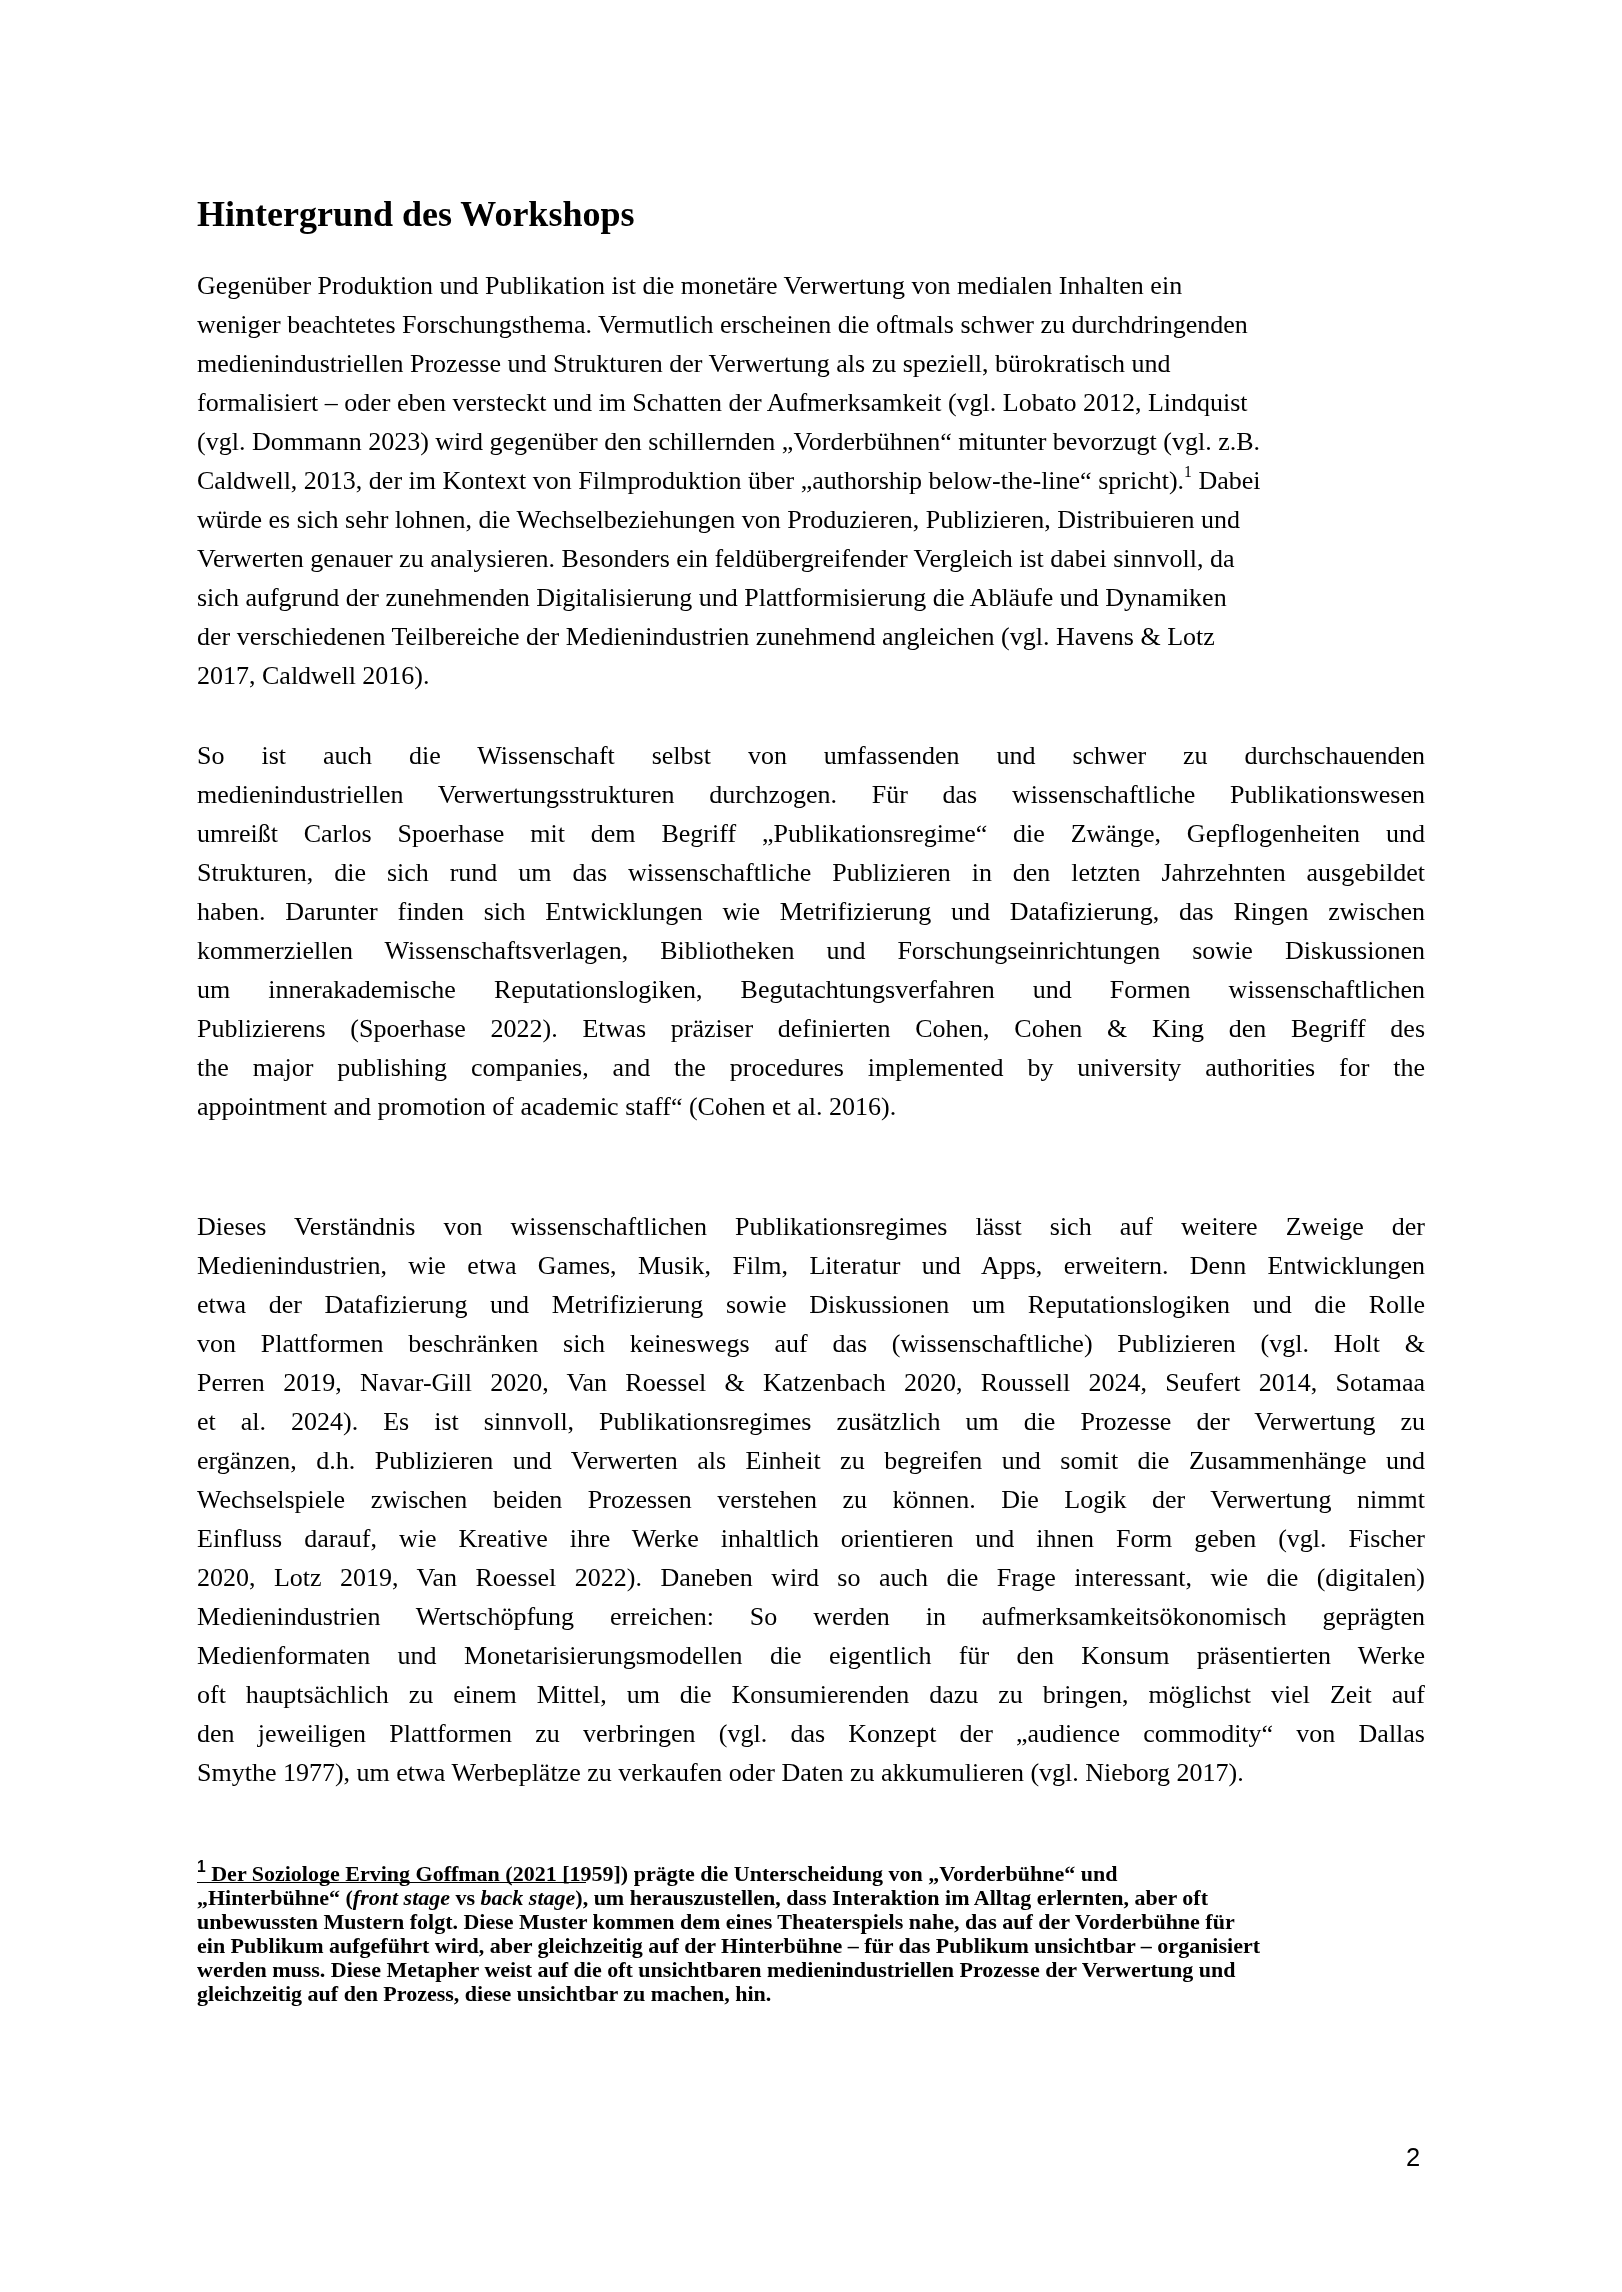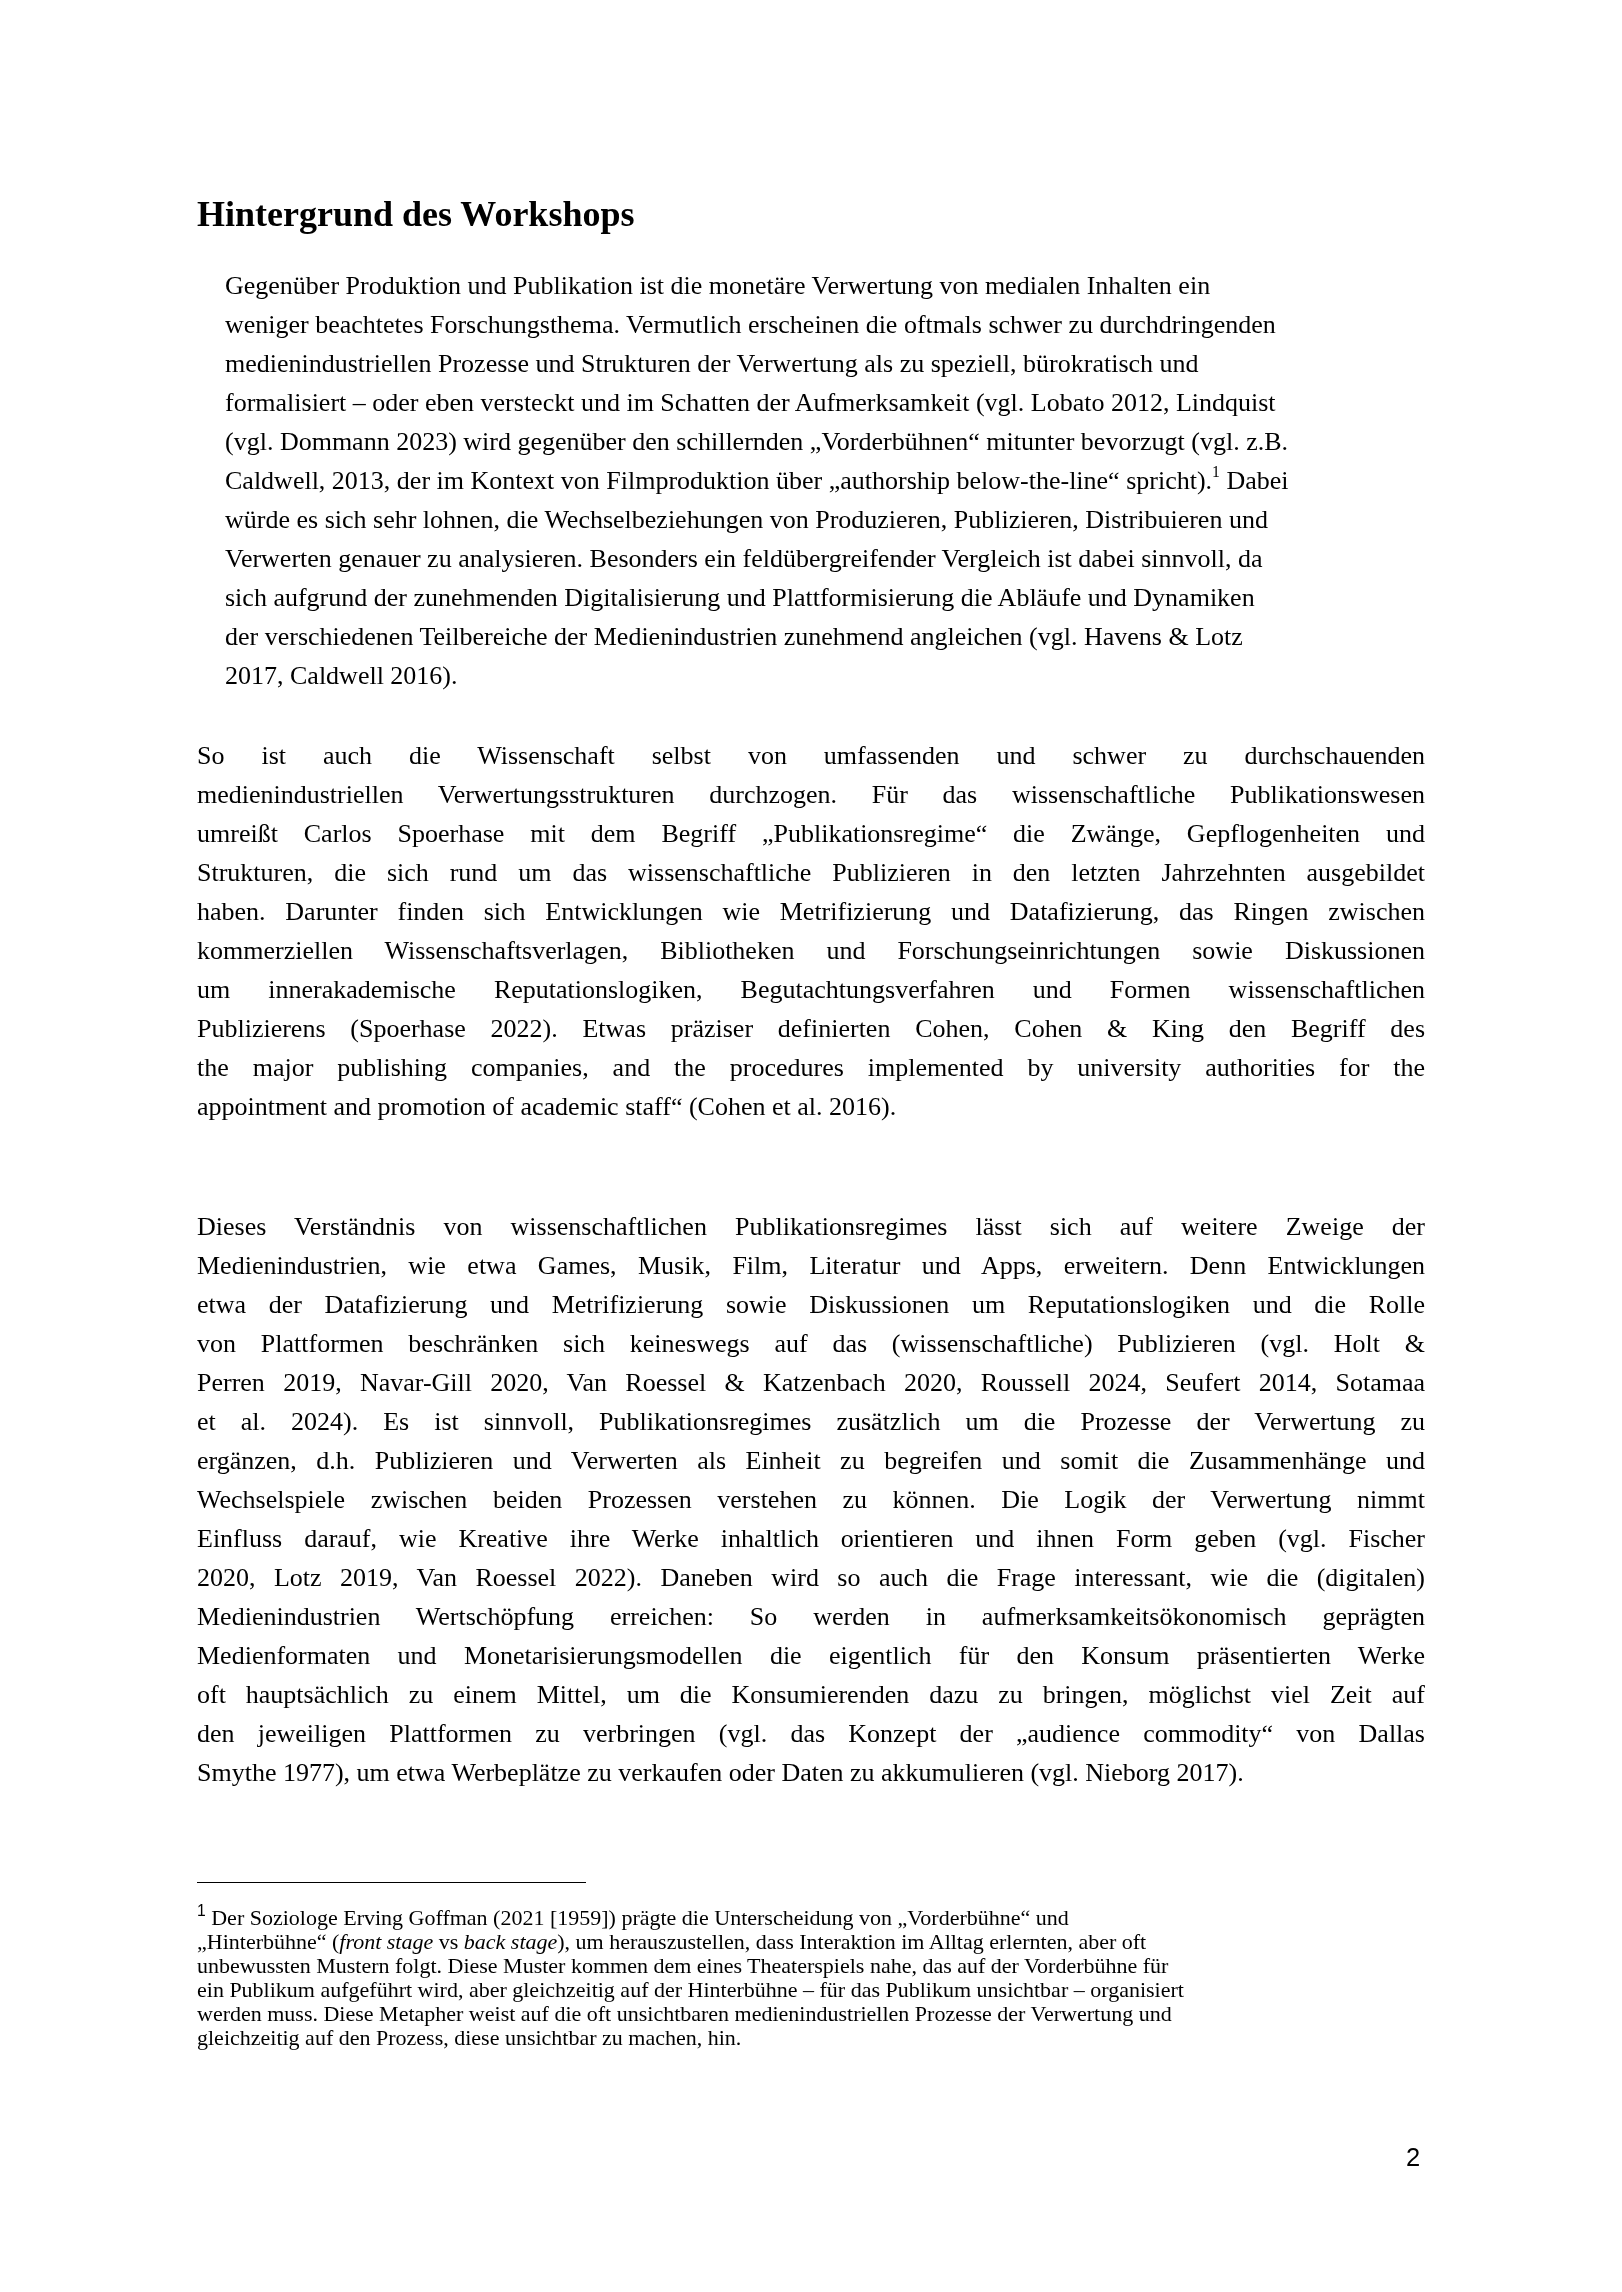--- a/index.html
+++ b/index.html
@@ -11,27 +11,27 @@
       margin: 0;
     }
     .body-block {
       position: absolute; left: 197px; width: 1228px;
       font-family: "Liberation Serif", serif; font-size: 26px; line-height: 39px;
     }
     .line { display: block; height: 39px; white-space: nowrap; }
     .line.just { text-align: justify; text-align-last: justify; white-space: normal; overflow: hidden; }
     .line.left { text-align: left; }
     sup.fnref { font-size: 15.7px; line-height: 0; vertical-align: 11.8px; }
-    #p1 { top: 266px; margin-left: 28px; }
+    #p1 { top: 266px; }
     #p2 { top: 736px; }
     #p3 { top: 1207px; }
     .fn-sep { position: absolute; left: 197px; top: 1882px; width: 389px; height: 0; border-top: 1.6px solid #000; }
     .footnote {
-      position: absolute; left: 197px; top: 1906px; width: 1228px;
-      font-family: "Liberation Serif", serif; font-size: 22px; line-height: 24px;
+      position: absolute; left: 197px; top: 1862px; width: 1228px;
+      font-family: "Liberation Serif", serif; font-size: 22px; line-height: 24px; font-weight: bold;
     }
     .footnote .fline { display: block; white-space: nowrap; }
     .fn-marker { font-family: "Liberation Sans", sans-serif; font-size: 15.7px; vertical-align: 8.8px; line-height: 0; }
     .page-number {
       position: absolute; left: 1406px; top: 2143px;
       font-family: "Liberation Sans", sans-serif; font-size: 25.5px; line-height: 29px;
     }
   </style>
 </head>
 <body>

